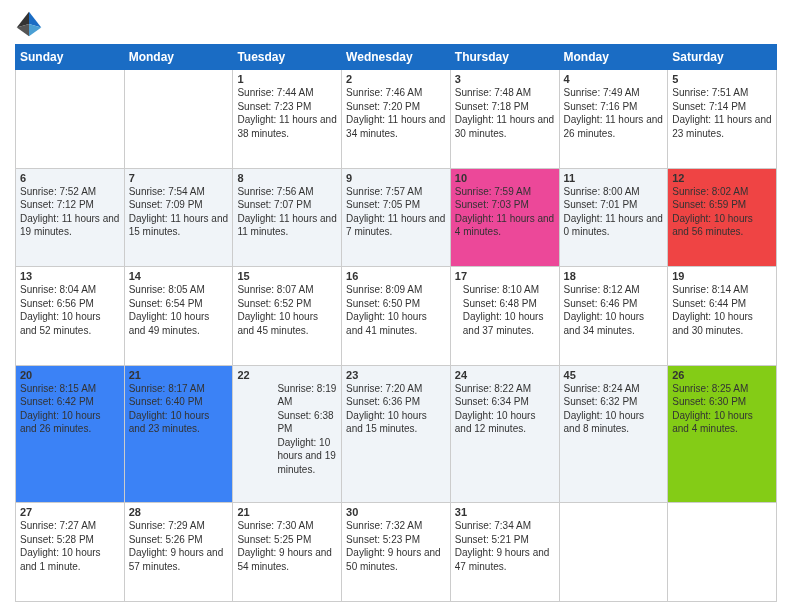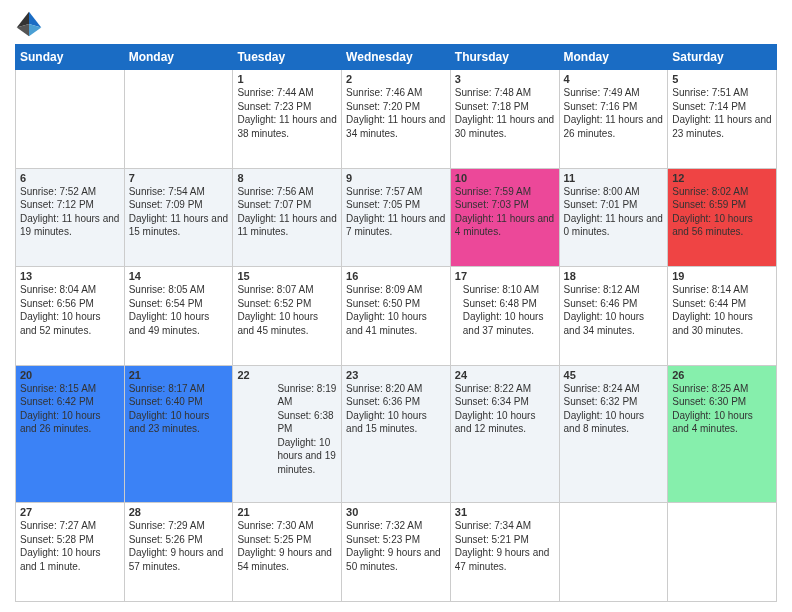--- a/index.html
+++ b/index.html
@@ -271,37 +271,37 @@
 Daylight: 10 hours and 23 minutes.</div>
           </td>
           <td style="background: rgb(240, 244, 248);">
             <span class="day-num">22</span>
             <div class="day-info" style="white-space: pre-line; margin-left: 40px;">Sunrise: 8:19 AM
 Sunset: 6:38 PM
 Daylight: 10 hours and 19 minutes.</div>
           </td>
           <td style="background: rgb(240, 244, 248);">
             <span class="day-num">23</span>
-            <div class="day-info" style="white-space: pre-line;">Sunrise: 8:20 AM
+            <div class="day-info" style="white-space: pre-line;">Sunrise: 7:20 AM
 Sunset: 6:36 PM
 Daylight: 10 hours and 15 minutes.</div>
           </td>
           <td style="background: rgb(240, 244, 248);">
             <span class="day-num">24</span>
             <div class="day-info" style="white-space: pre-line;">Sunrise: 8:22 AM
 Sunset: 6:34 PM
 Daylight: 10 hours and 12 minutes.</div>
           </td>
           <td style="background: rgb(240, 244, 248);">
             <span class="day-num">45</span>
             <div class="day-info" style="white-space: pre-line;">Sunrise: 8:24 AM
 Sunset: 6:32 PM
 Daylight: 10 hours and 8 minutes.</div>
           </td>
-          <td style="background: #86efac; margin-left: 28px;">
+          <td style="background: #84cc16; margin-left: 28px;">
             <span class="day-num">26</span>
             <div class="day-info" style="white-space: pre-line;">Sunrise: 8:25 AM
 Sunset: 6:30 PM
 Daylight: 10 hours and 4 minutes.</div>
           </td>
         </tr>
         <tr>
           <td>
             <span class="day-num">27</span>
             <div class="day-info" style="white-space: pre-line;">Sunrise: 7:27 AM

